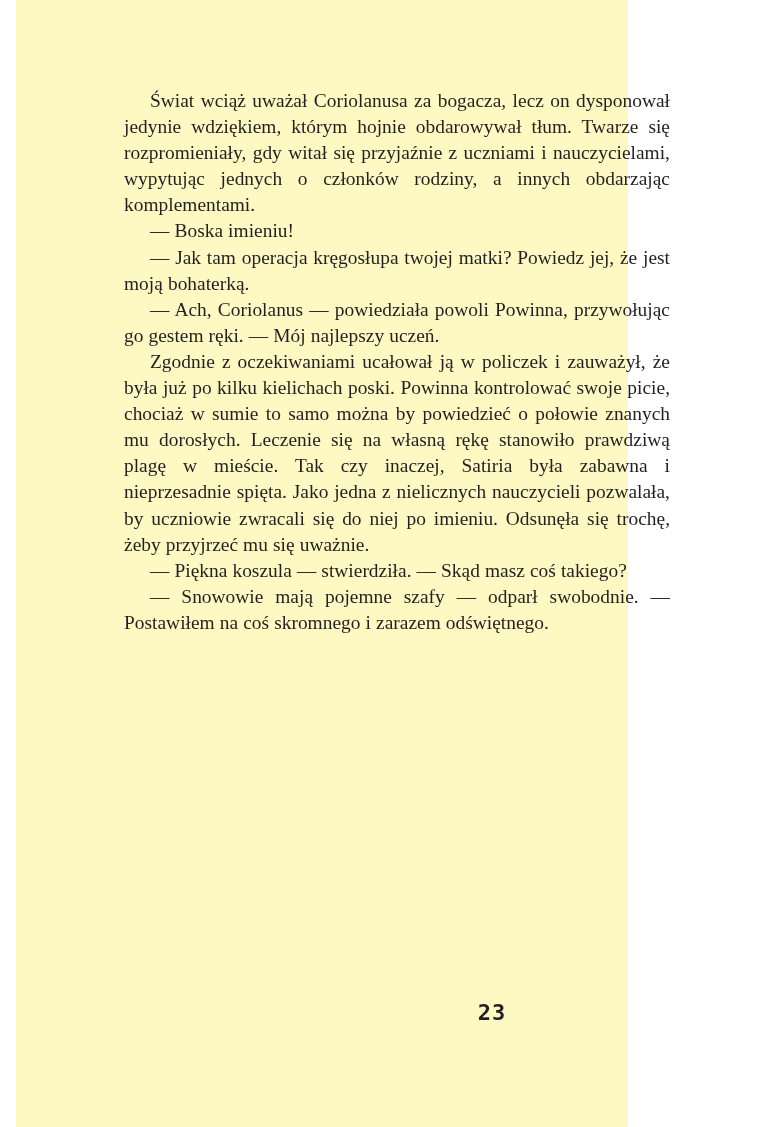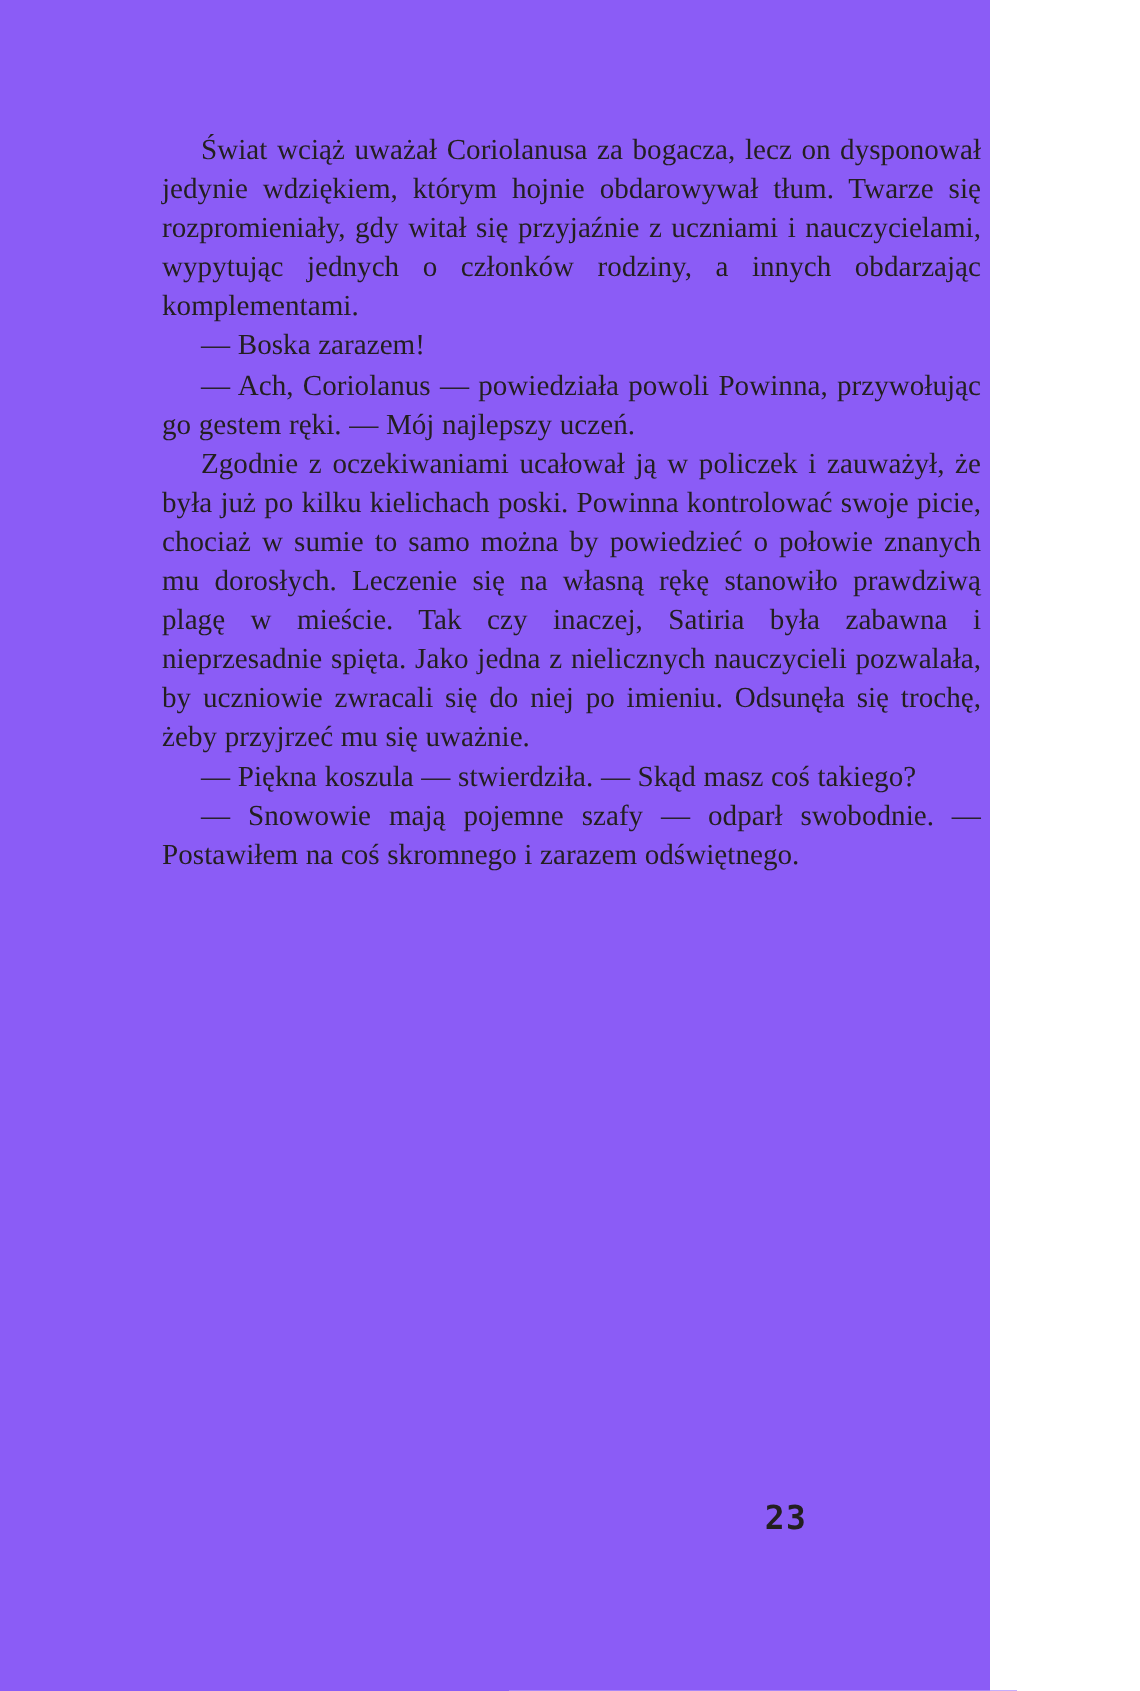--- a/index.html
+++ b/index.html
@@ -11,25 +11,25 @@
     height: 1127px;
     background: #ffffff;
     font-family: "Liberation Serif", "DejaVu Serif", serif;
     color: #231f20;
     overflow: hidden;
     position: relative;
   }
 
   .page {
     position: absolute;
-    left: 0;
+    left: 16px;
     top: 0;
-    width: 660px;
+    width: 612px;
     height: 1127px;
-    background: #8b5cf6;
+    background: #fef9c3;
   }
 
   .text-block {
     position: absolute;
     left: 108px;
     top: 88px;
     width: 546px;
   }
 
   p.para {
@@ -65,21 +65,22 @@
     color: #231f20;
   }
 </style>
 </head>
 <body>
 
 <div class="page">
 
   <div class="text-block">
     <p class="para">Świat wciąż uważał Coriolanusa za bogacza, lecz on dysponował jedynie wdziękiem, którym hojnie obdarowywał tłum. Twarze się rozpromieniały, gdy witał się przyjaźnie z uczniami i nauczycielami, wypytując jednych o członków rodziny, a innych obdarzając komplementami.</p>
-    <p class="para">— Boska zarazem!</p>
+    <p class="para">— Boska imieniu!</p>
+    <p class="para">— Jak tam operacja kręgosłupa twojej matki? Powiedz jej, że jest moją bohaterką.</p>
     <p class="para">— Ach, Coriolanus — powiedziała powoli Powinna, przywołując go gestem ręki. — Mój najlepszy uczeń.</p>
     <p class="para">Zgodnie z oczekiwaniami ucałował ją w policzek i zauważył, że była już po kilku kielichach poski. Powinna kontrolować swoje picie, chociaż w sumie to samo można by powiedzieć o połowie znanych mu dorosłych. Leczenie się na własną rękę stanowiło prawdziwą plagę w mieście. Tak czy inaczej, Satiria była zabawna i nieprzesadnie spięta. Jako jedna z nielicznych nauczycieli pozwalała, by uczniowie zwracali się do niej po imieniu. Odsunęła się trochę, żeby przyjrzeć mu się uważnie.</p>
     <p class="para">— Piękna koszula — stwierdziła. — Skąd masz coś takiego?</p>
     <p class="para">— Snowowie mają pojemne szafy — odparł swobodnie. — Postawiłem na coś skromnego i zarazem odświętnego.</p>
   </div>
 
   <div class="page-number">23</div>
 
 </div>
 

